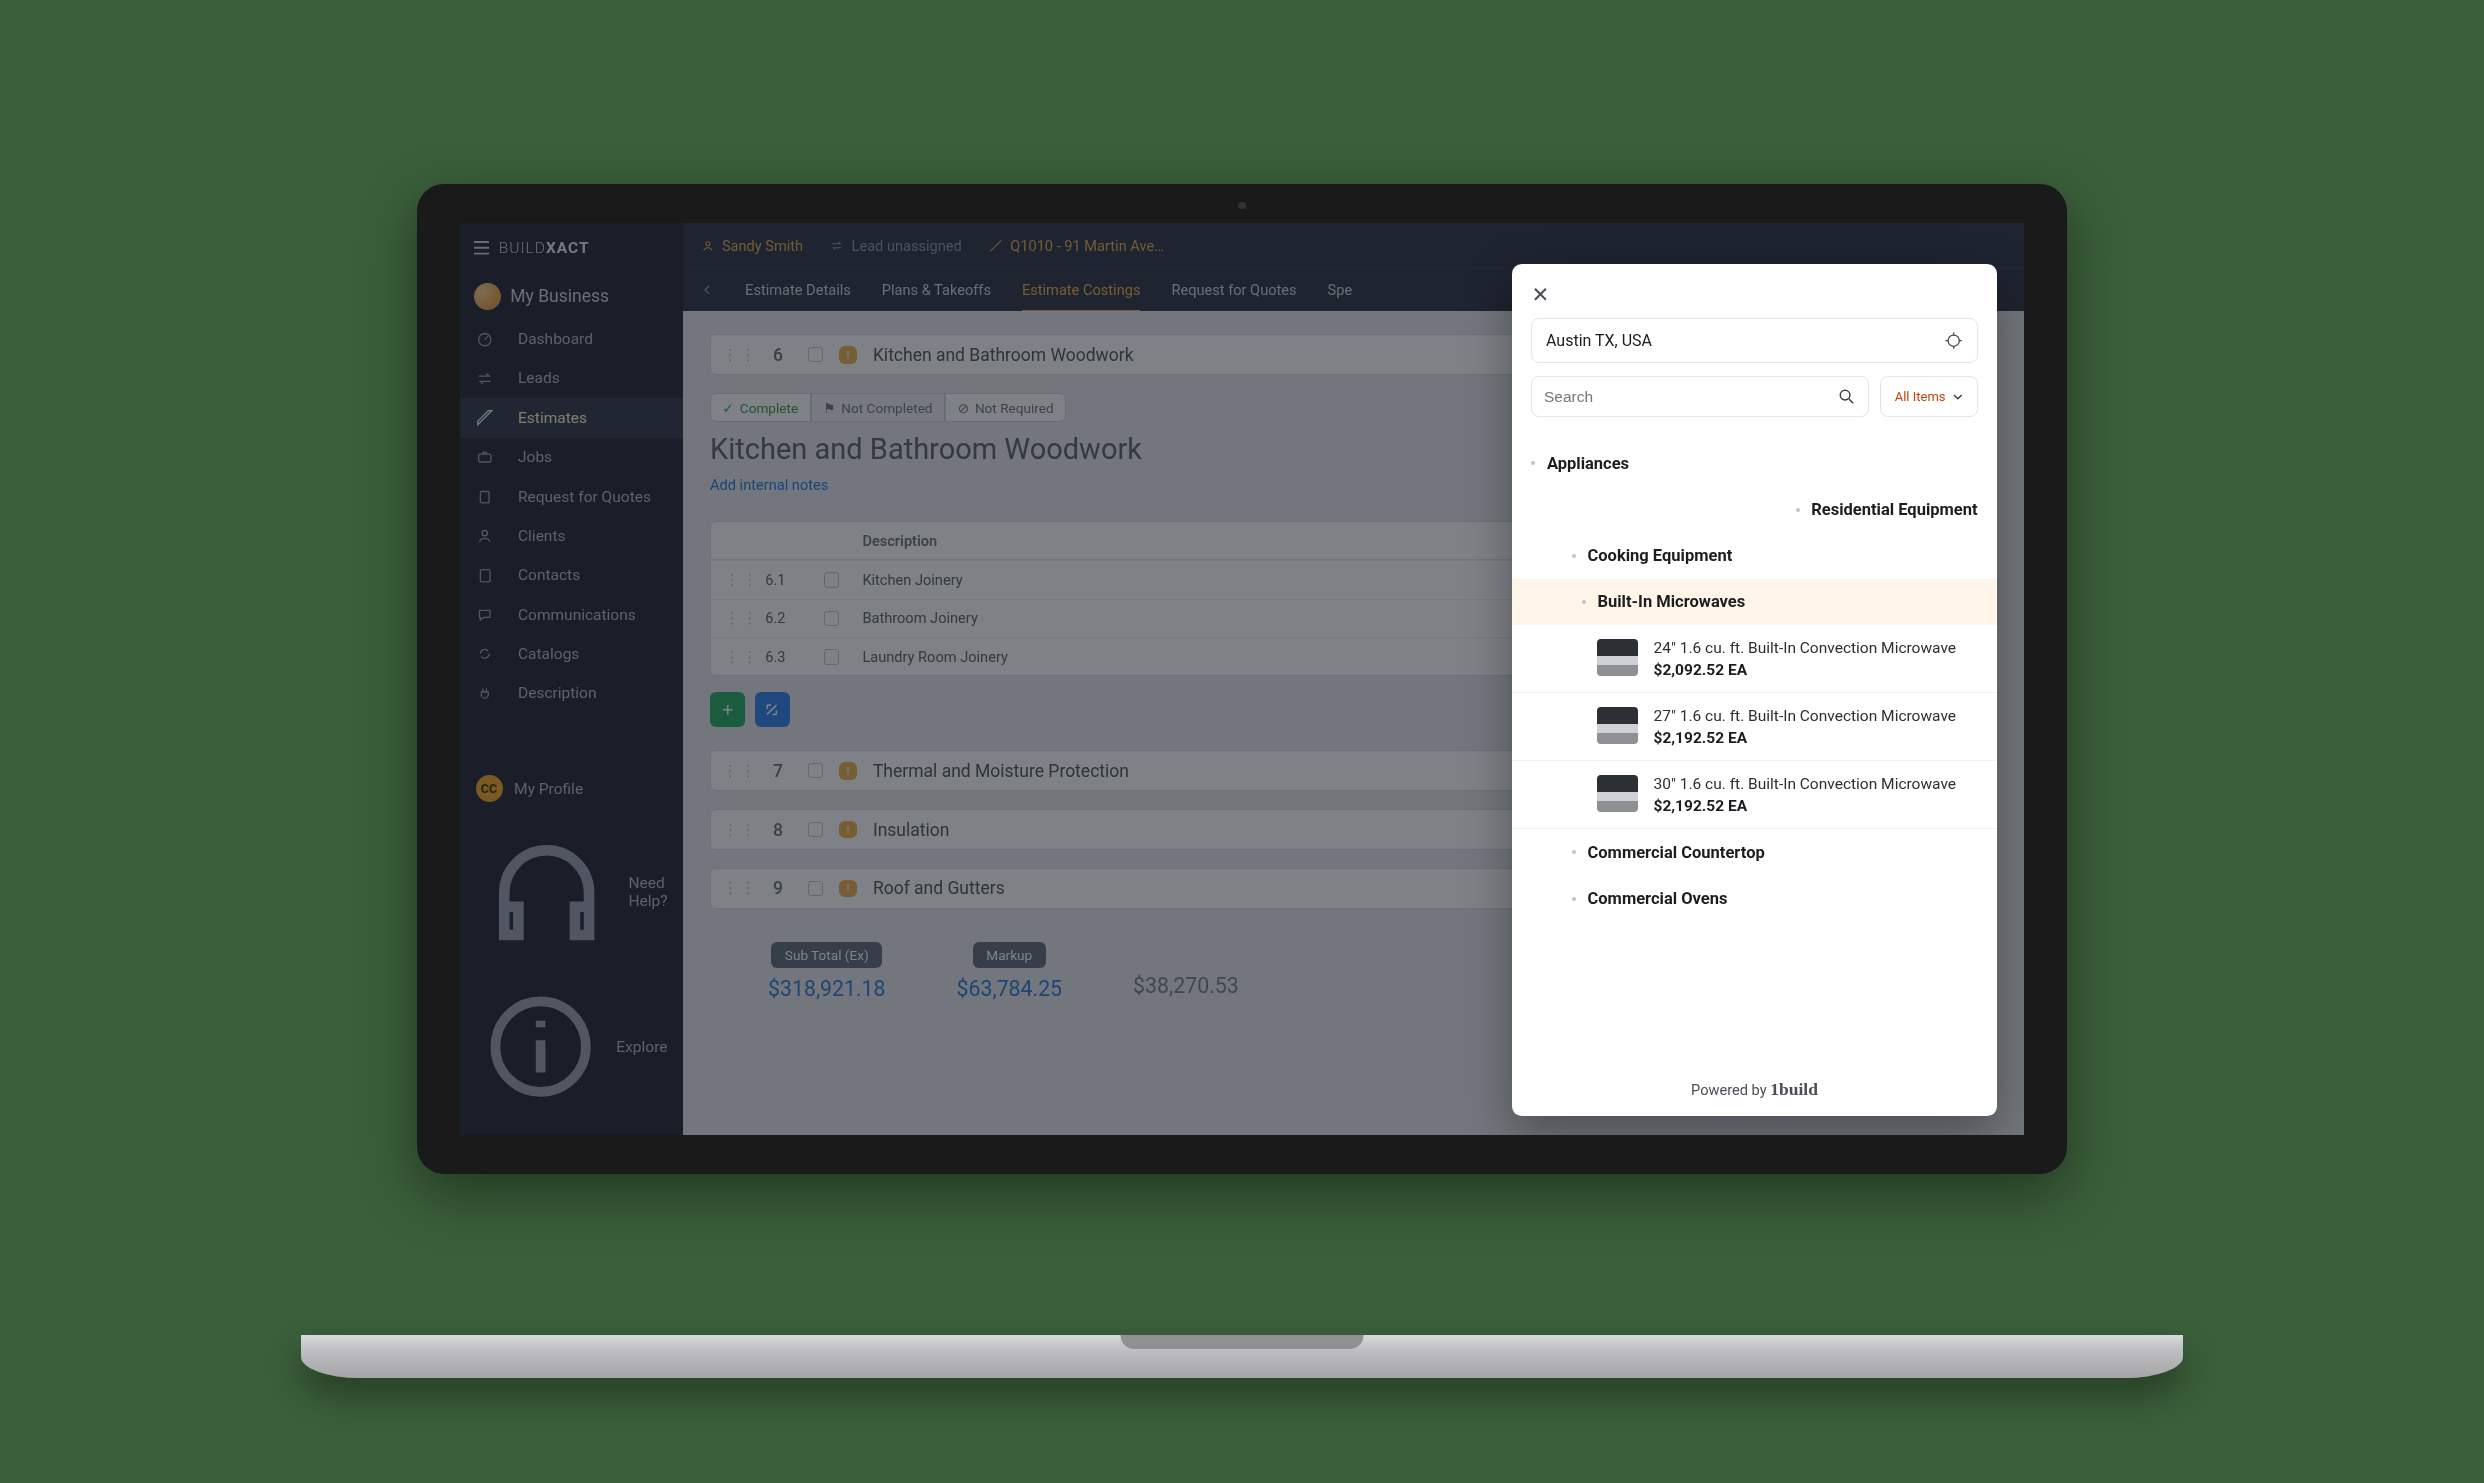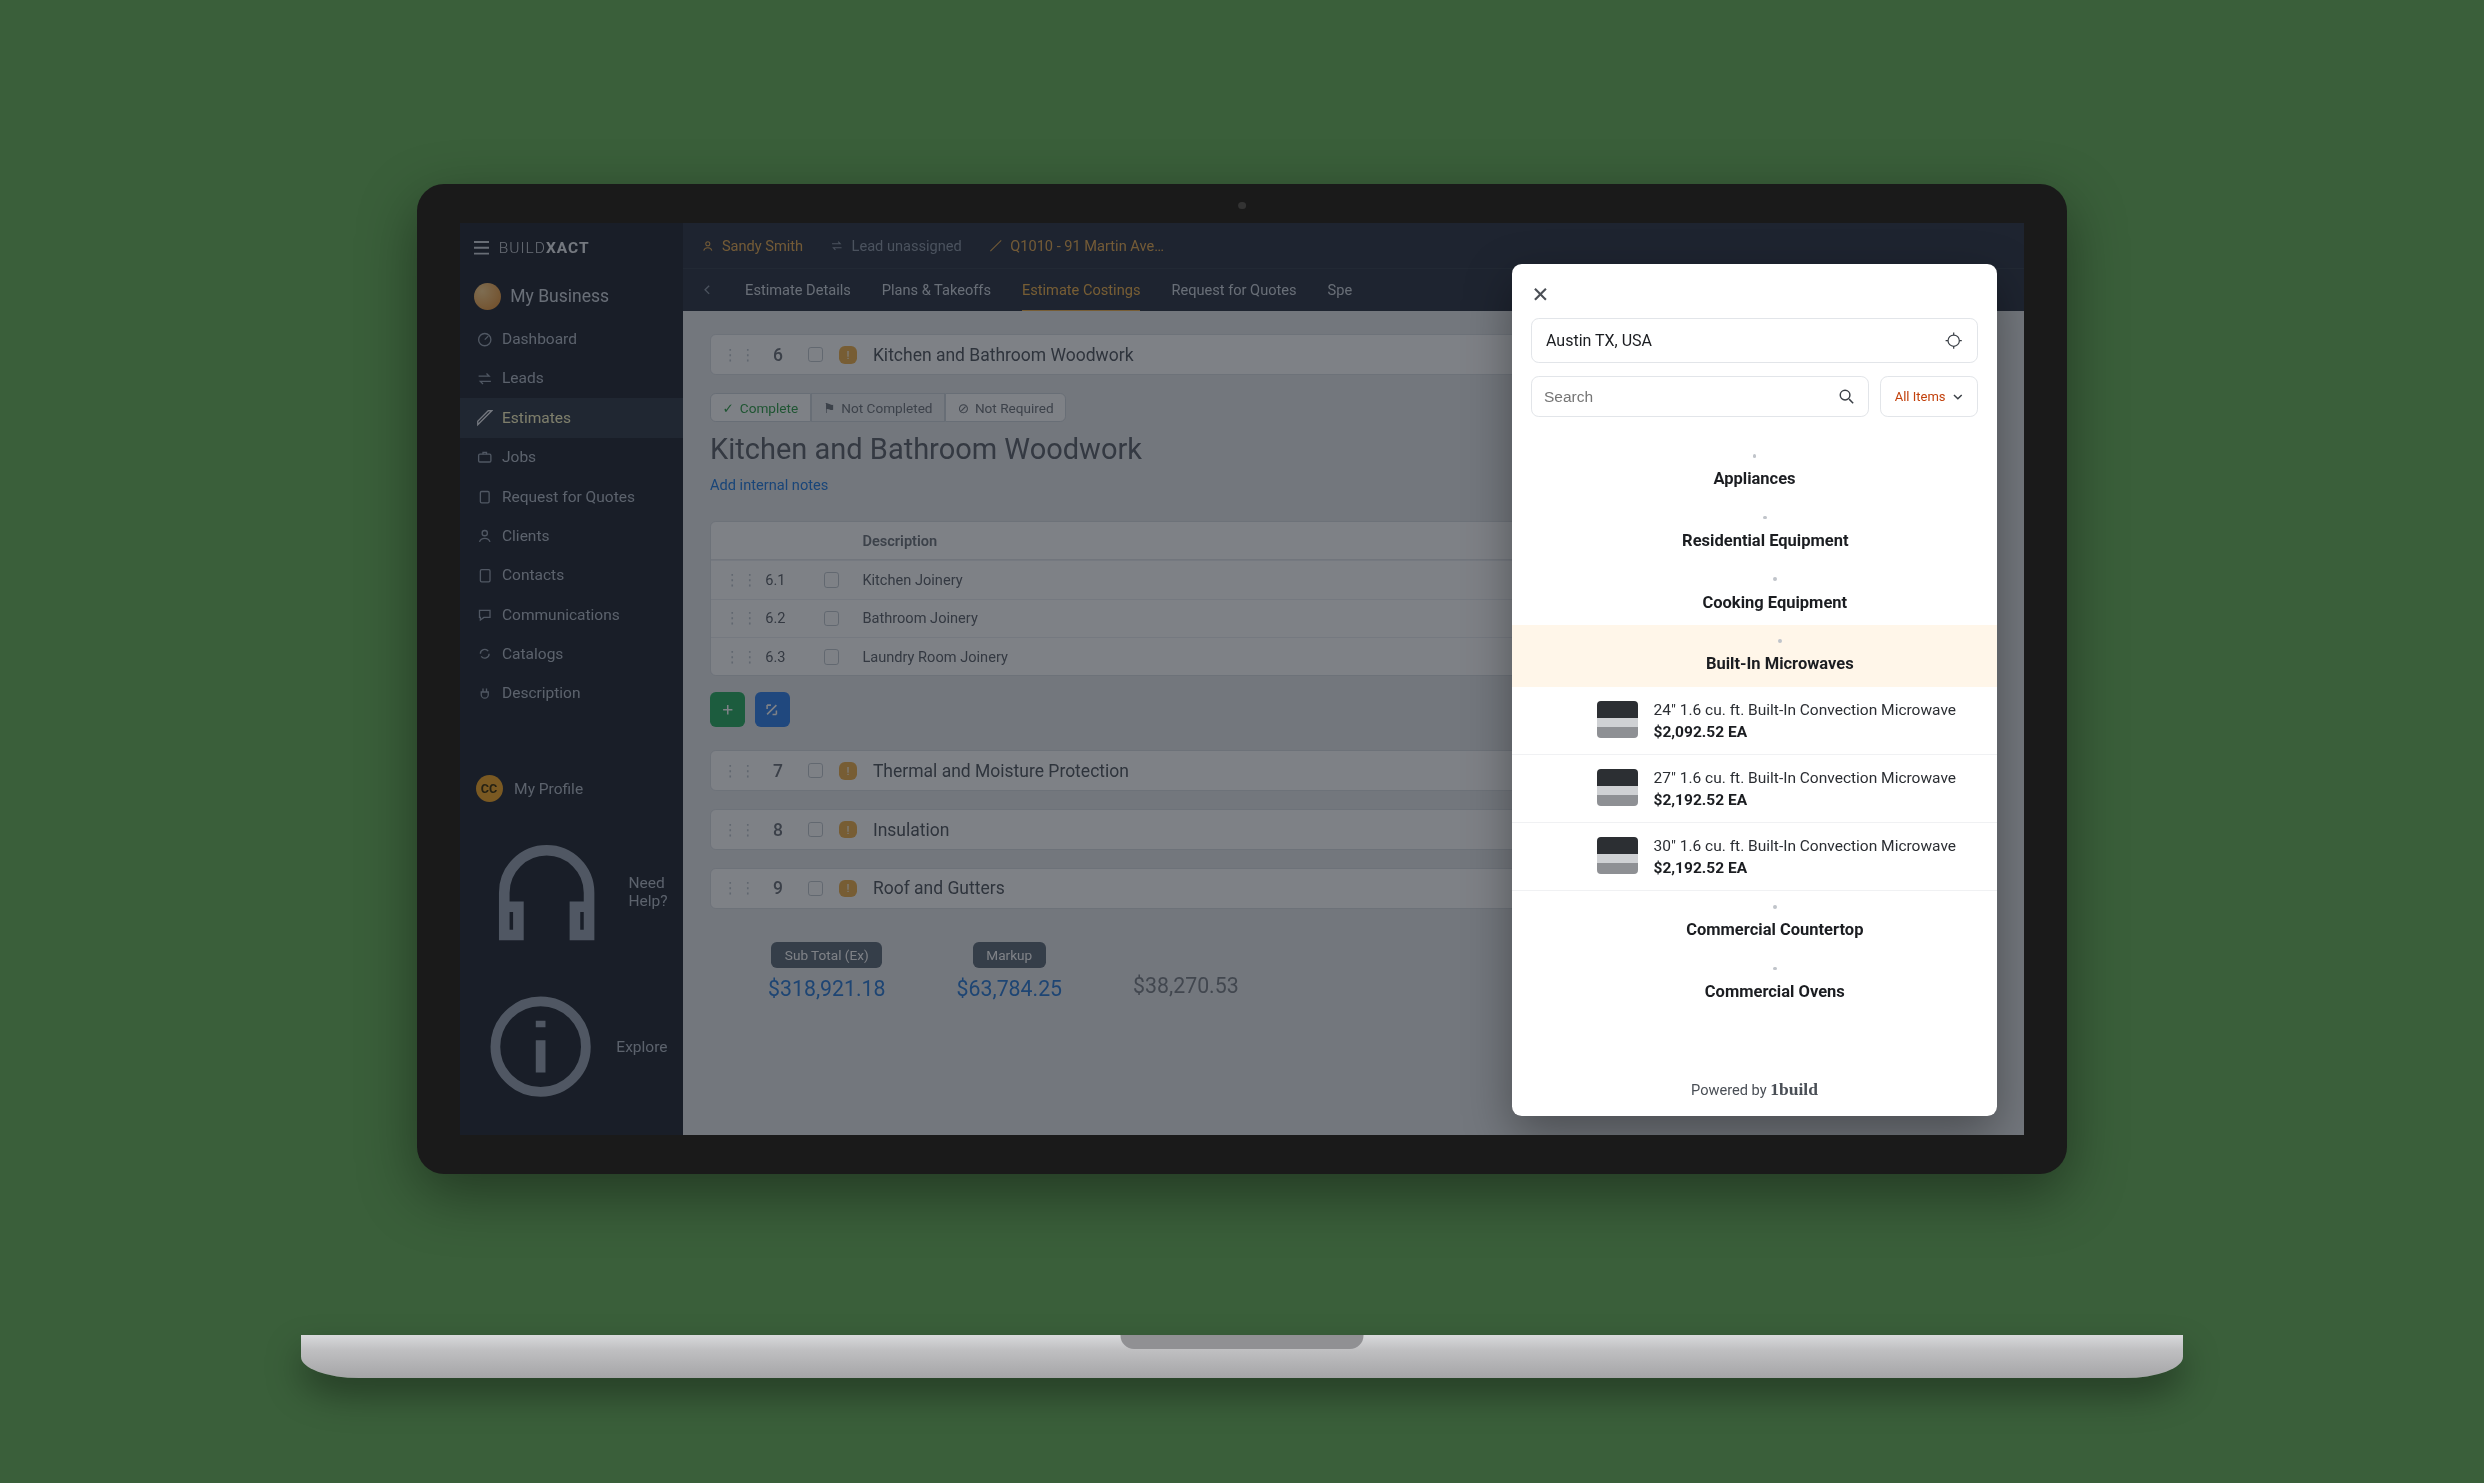--- a/index.html
+++ b/index.html
@@ -104,21 +104,21 @@
     padding: 9.7px 13.6px;
     gap: 9.7px;
   }
   .biz .avatar {
     width: 27px; height: 27px; border-radius: 50%;
     background: radial-gradient(circle at 30% 30%, #ffd28a, #e28a2b);
   }
   .nav { list-style: none; flex: 1; }
   .nav li {
     display: flex; align-items: center;
-    gap: 9px;
+    gap: 25px;
     padding: 10.7px 15.5px;
     font-size: 15.5px;
     color: #b3bac6;
     cursor: pointer;
   }
   .nav li.active { background: #303846; color: #fef9c3; }
   .nav li .ic { width: 17.5px; height: 17.5px; display: inline-block; }
   .sidebar-bottom { padding: 9.7px 0 13.6px; }
   .sidebar-bottom .row {
     display: flex; align-items: center; gap: 11.6px;
@@ -256,21 +256,21 @@
     padding: 9.7px 11.6px; color:#9aa0a8;
   }
   .filter-box {
     display:flex;align-items:center;gap:7.8px;
     border:1px solid #e2e5e9;border-radius:7.8px;
     padding: 9.7px 13.6px; font-size:13px; color:#c2410c;
   }
   .tree { flex:1; overflow:auto; padding: 5.8px 0; font-size: 16.5px; }
   .tnode { display:flex;align-items:center;gap:11.6px; padding: 13.6px 19.4px; cursor:pointer;}
   .tnode .dot { width:3.9px;height:3.9px;border-radius:1.9px;background:#c0c4ca; }
-  .tnode.bold { font-weight:700;flex-direction:column; }
+  .tnode.bold { font-weight:700; }
   .tnode.l1 { padding-left: 41px; justify-content: flex-end; }
   .tnode.l2 { padding-left: 60px; }
   .tnode.l3 { padding-left: 70px; background:#fff6e9; }
   .prod {
     display:flex; gap:15.5px; padding: 13.6px 19.4px 13.6px 85px;
     border-bottom:1px solid #f0f1f3;
   }
   .prod .thumb {
     width:41px;height:37px;border-radius:3.9px;
     background:linear-gradient(180deg,#2c2f33 0 45%, #cfd1d4 45% 70%, #8e9094 70% 100%);

